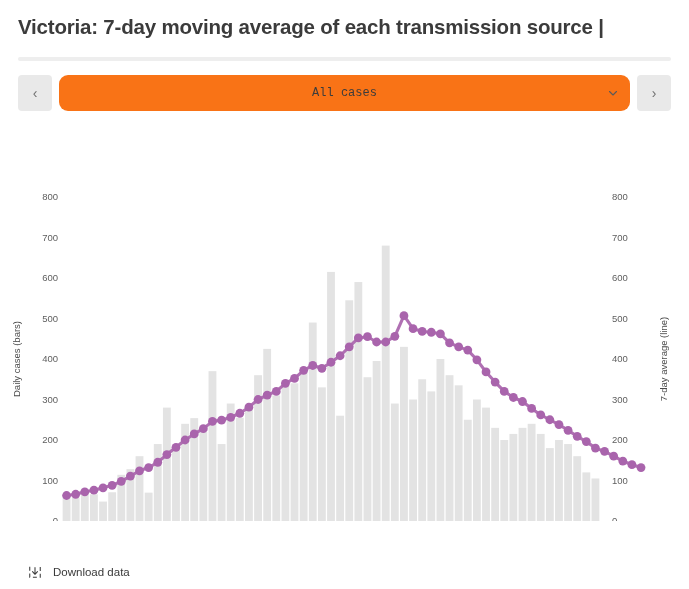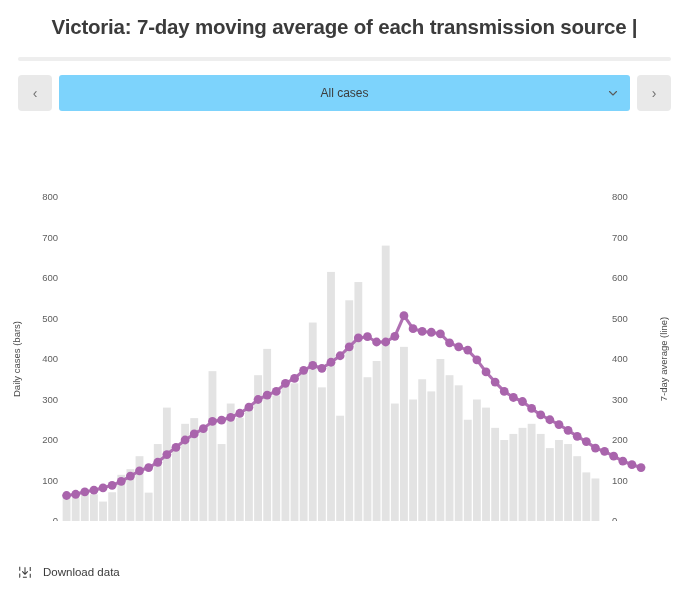--- a/index.html
+++ b/index.html
@@ -21,21 +21,20 @@
     padding: 14px 18px 0 18px;
   }
   .hdr-title {
     font-size: 20.5px;
     font-weight: bold;
     color: #3b3b3b;
     letter-spacing: -0.2px;
     white-space: nowrap;
     overflow: hidden;
     line-height: 1.25;
-    text-align: center;
   }
   .hdr-sub {
     margin-top: 13px;
     font-size: 12.5px;
     color: #4a4a4a;
     white-space: nowrap;
   }
   .hdr-rule {
     margin: 17px 18px 0 18px;
     height: 4px;
@@ -61,27 +60,28 @@
     line-height: 36px;
     text-align: center;
     cursor: pointer;
     font-family: "Liberation Sans", sans-serif;
     padding: 0;
     flex: 0 0 auto;
   }
   .select-box {
     flex: 1 1 auto;
     height: 36px;
-    background: #7dd3fc;
-    border-radius: 3px;
+    background: #f97316;
+    border-radius: 9px;
     position: relative;
     display: flex;
     align-items: center;
     justify-content: center;
     cursor: pointer;
+    font-family: Liberation Mono, monospace;
   }
   .select-label {
     font-size: 12px;
     color: #3c3c3c;
   }
   .select-caret {
     position: absolute;
     right: 12px;
     top: 50%;
     transform: translateY(-50%);
@@ -115,21 +115,21 @@
     font-size: 9px;
     fill: #4d4d4d;
   }
 
   
   .footer {
     position: absolute;
     left: 0;
     bottom: 10px;
     width: 689px;
-    padding: 0 18px;
+    padding: 0 28px;
     display: flex;
     align-items: center;
     gap: 11px;
   }
   .dl-icon {
     width: 14px; height: 14px;
     color: #3a3a3a;
     display: block;
   }
   .dl-label {

